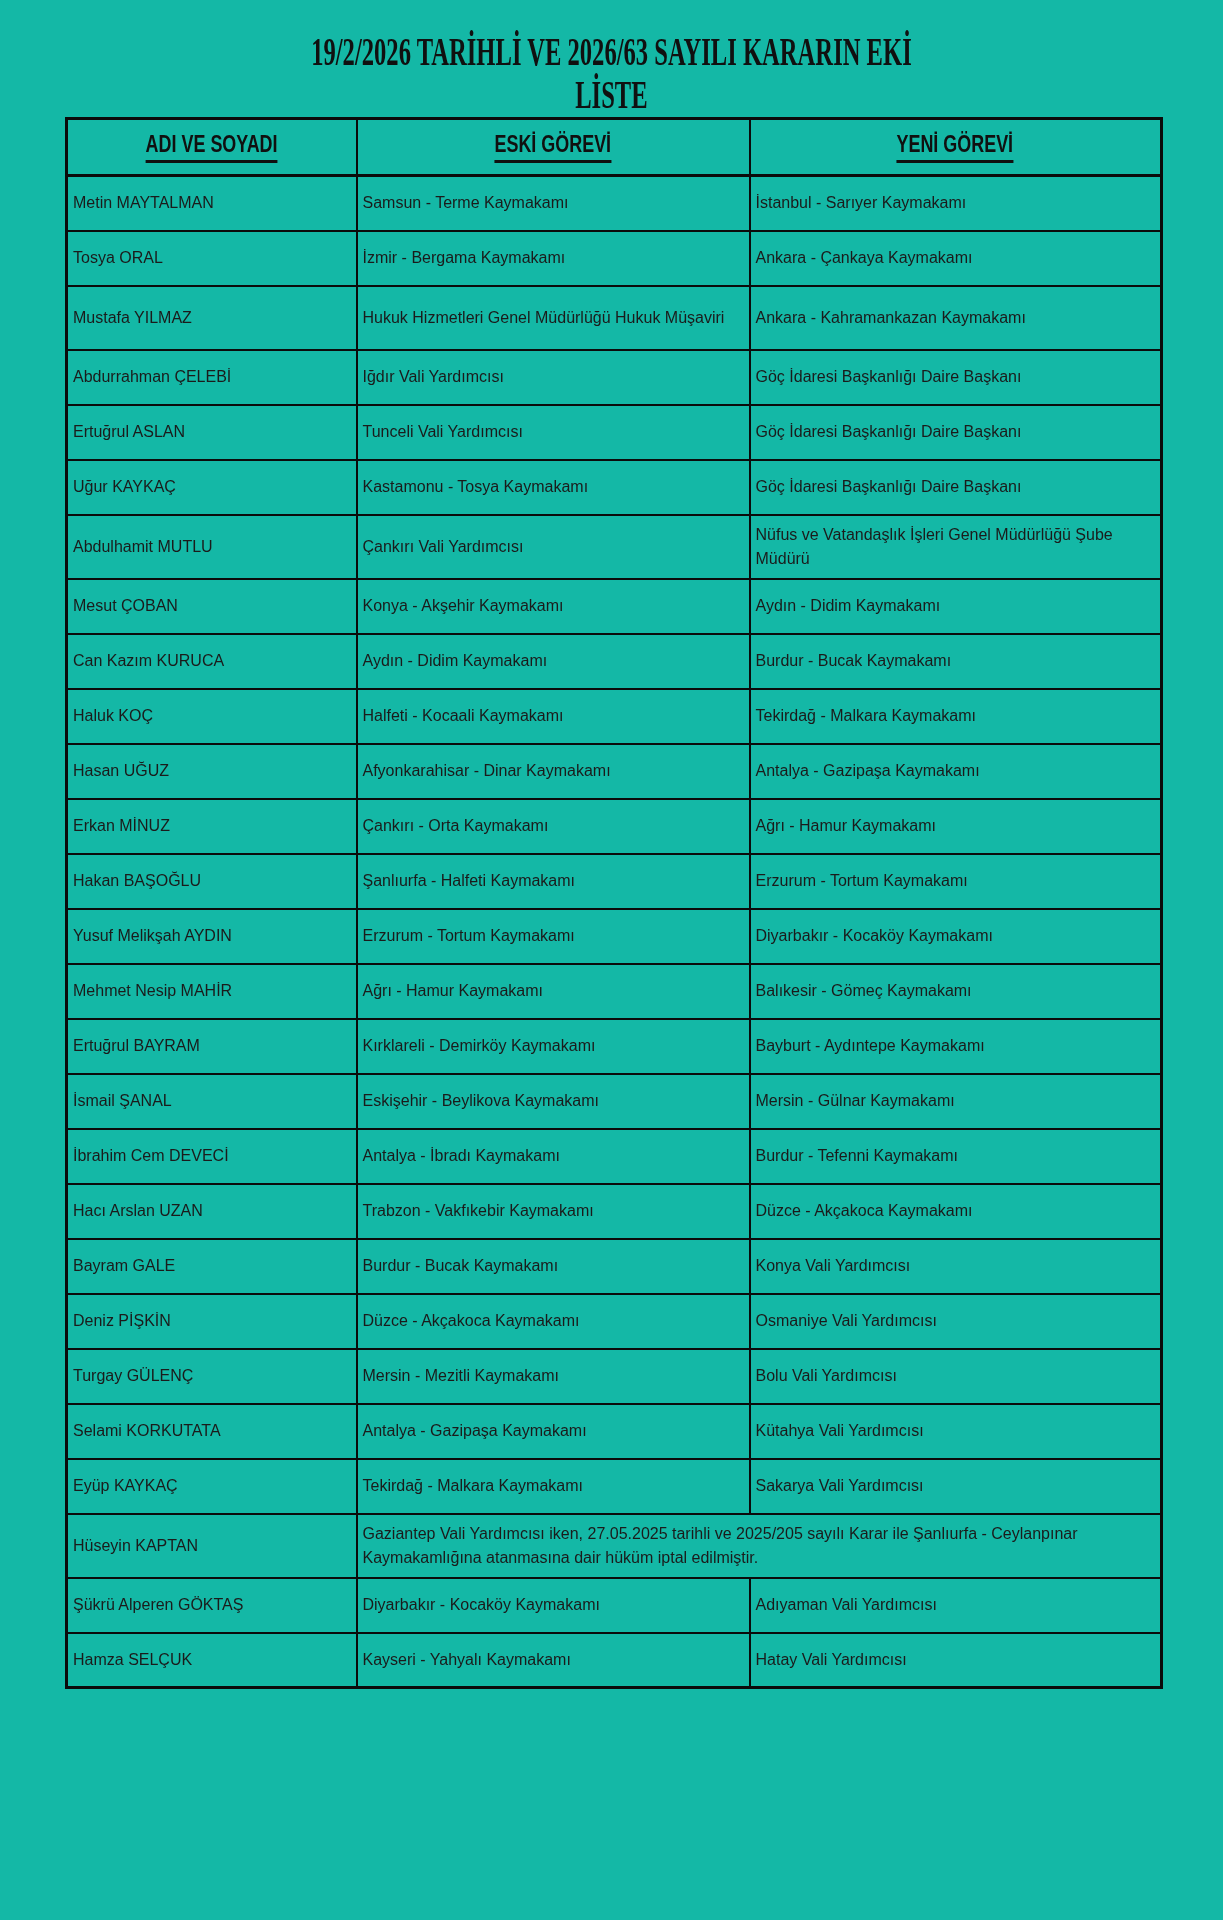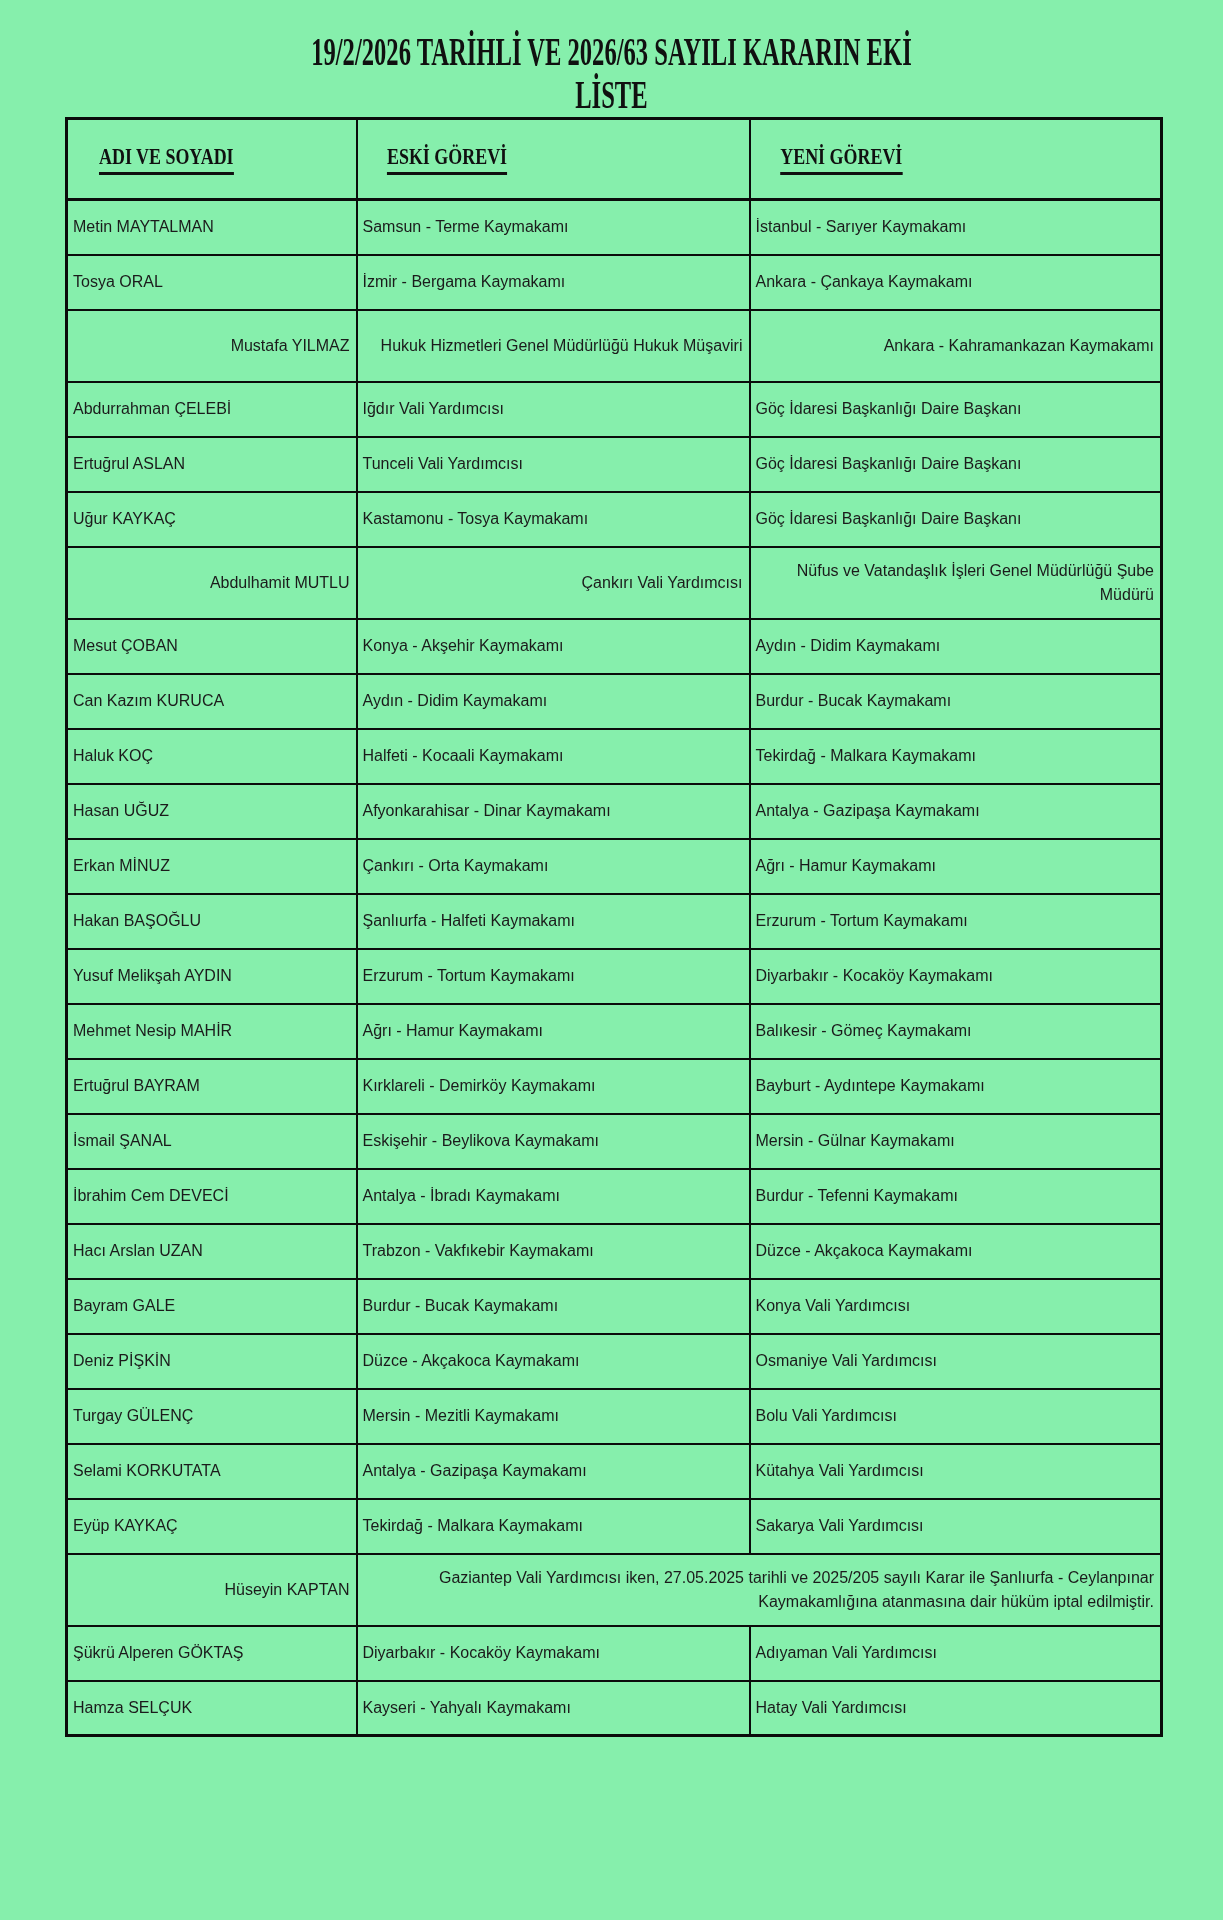--- a/index.html
+++ b/index.html
@@ -3,21 +3,21 @@
 <meta charset="utf-8">
 <style>
   html,body{margin:0;padding:0;}
   body{
     width:1223px;height:1920px;
     background:#ffffff;
     font-family:"Liberation Sans","DejaVu Sans",sans-serif;
     color:#161616;
     -webkit-font-smoothing:antialiased;
   }
-  .page{position:relative;width:1223px;height:1920px;background:#86efac;overflow:hidden;}
+  .page{position:relative;width:1223px;height:1920px;background:#14b8a6;overflow:hidden;}
 
   
   .title-block{
     position:absolute;top:30px;left:0;width:1223px;
     text-align:center;line-height:1.04;
     font-family:"Liberation Serif","DejaVu Serif",serif;
     font-weight:bold;color:#101010;
   }
   .title-line{
     display:block;white-space:nowrap;
@@ -43,43 +43,43 @@
   .decree-table col.c3{width:412px;}
   .decree-table th,
   .decree-table td{
     border:2px solid #0b0b0b;
     vertical-align:middle;
     overflow:hidden;
   }
   .decree-table thead th{
     height:54px;
     border-bottom:3px solid #0b0b0b;
-    text-align:left;
-    font-family:Liberation Serif, serif;
+    text-align:center;
+    font-family:Liberation Sans, sans-serif;
     font-weight:bold;
     color:#101010;
-    padding:12px;
+    padding:0;
   }
   .hdr{
     display:inline-block;
     transform:scaleX(0.78);
     transform-origin:50% 50%;
     font-size:23px;
     border-bottom:3px solid #101010;
     padding-bottom:2px;
     white-space:nowrap;
   }
   .decree-table tbody td{
     font-size:16px;
     line-height:1.5;
     color:#1b1b1b;
     padding:2px 6px 2px 5px;
   }
   .decree-table tbody tr{height:55px;margin-left:42px;}
-  .decree-table tbody tr.tall{height:72px;text-align:right;}
+  .decree-table tbody tr.tall{height:64px;}
 </style>
 </head>
 <body>
 
 <div class="page">
 
   <div class="title-block">
     <span class="title-line"><span>19/2/2026 TARİHLİ VE 2026/63 SAYILI KARARIN EKİ</span></span>
     <span class="title-line"><span>LİSTE</span></span>
   </div>

